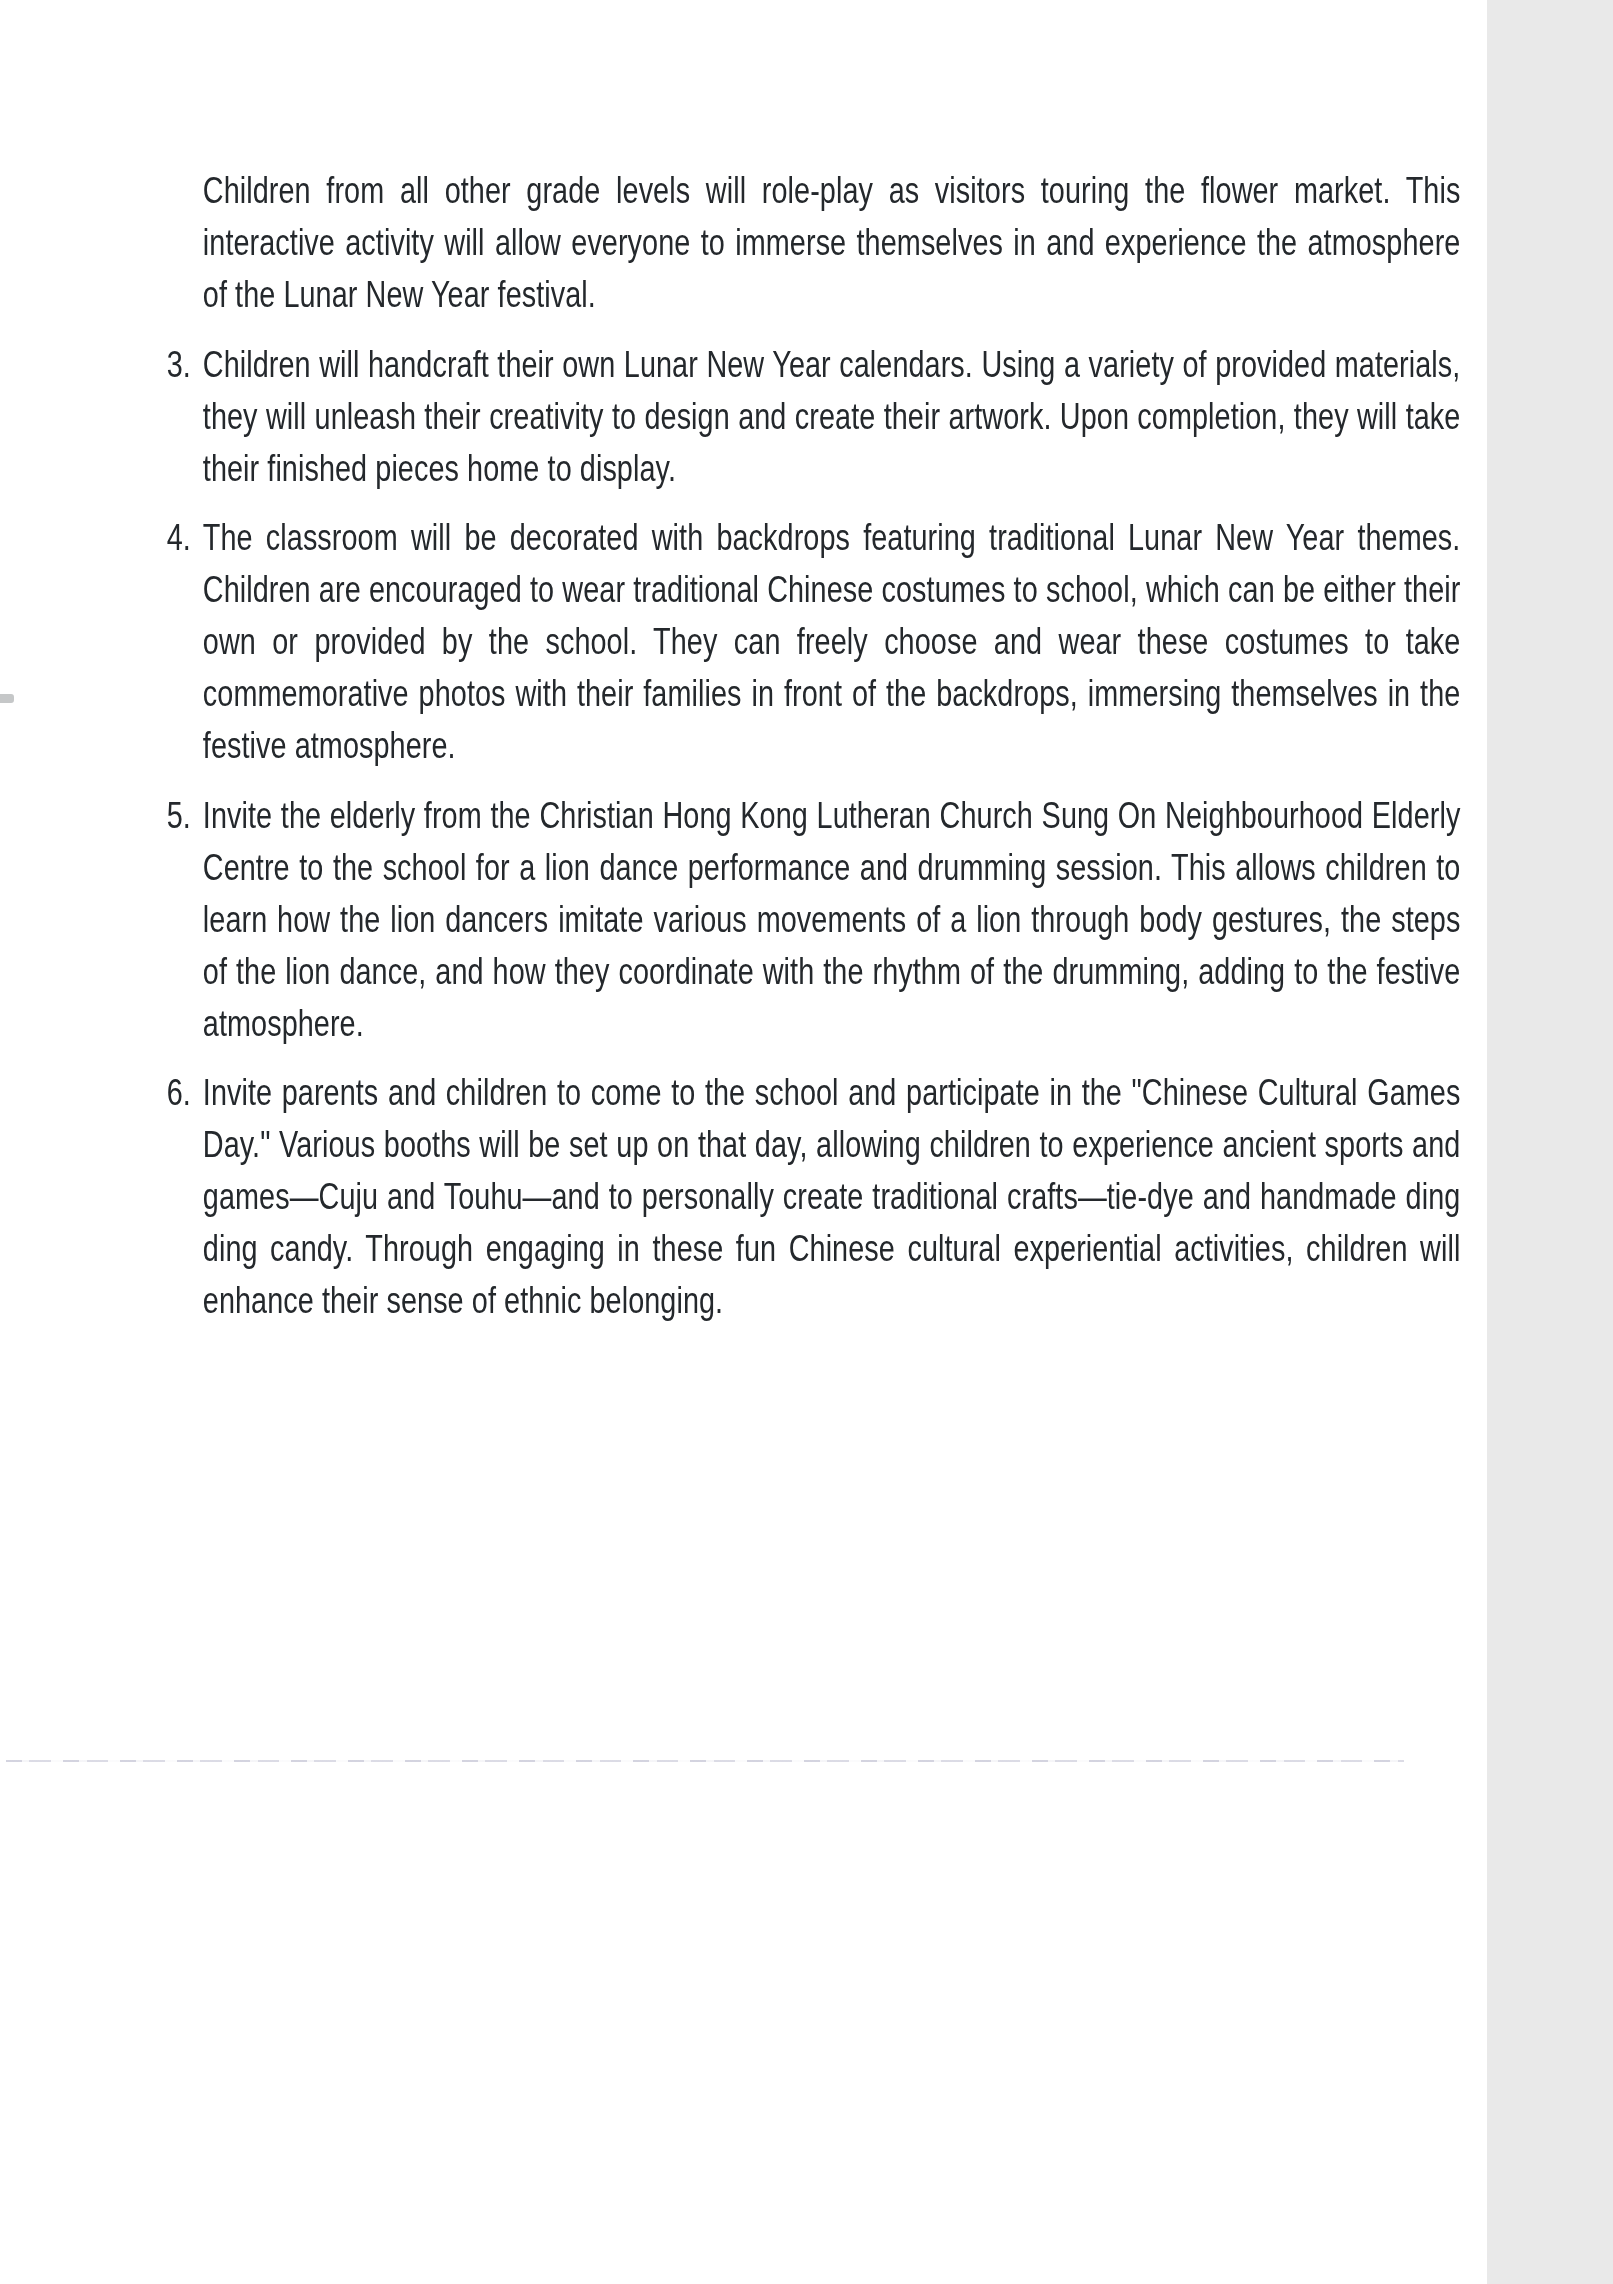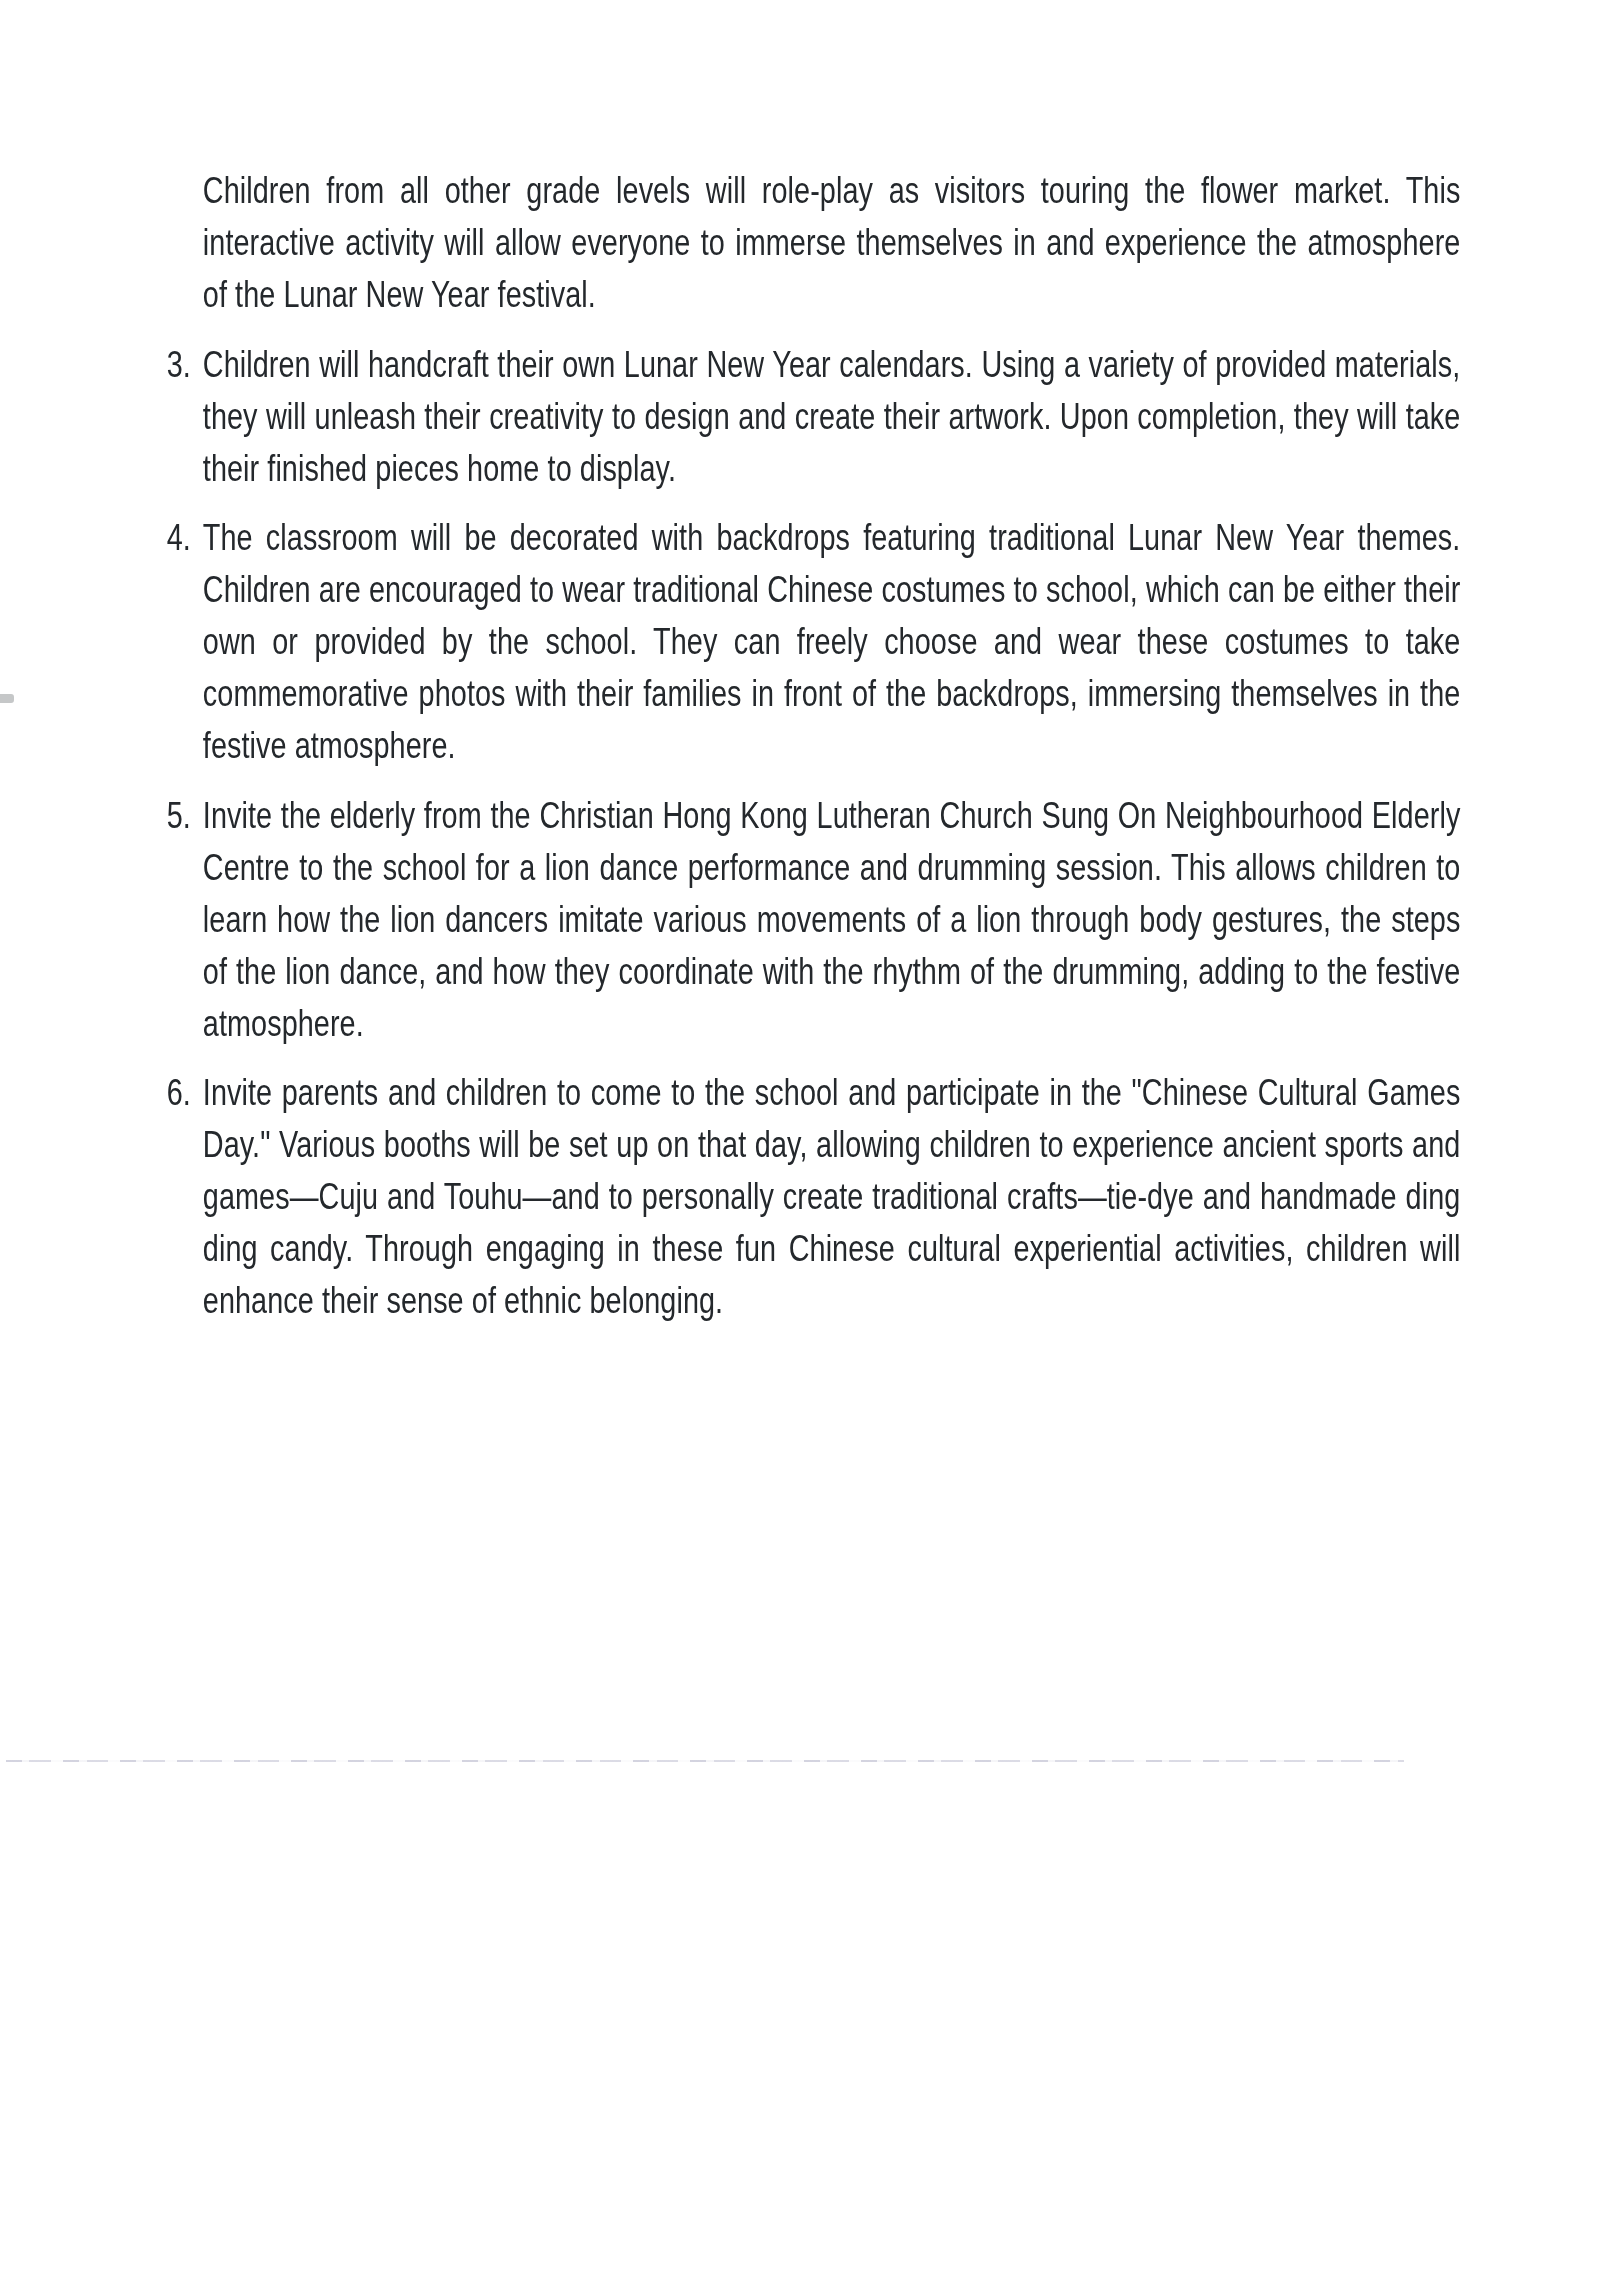--- a/index.html
+++ b/index.html
@@ -2,21 +2,21 @@
 <html><head>
 <meta charset="utf-8">
 <style>
   html, body {
     margin: 0;
     padding: 0;
     background: #e9e9e9;
   }
   .page {
     position: relative;
-    width: 1613px;
+    width: 1487px;
     height: 2285px;
     background: #ffffff;
     overflow: hidden;
     font-family: "Liberation Sans", sans-serif;
     color: #24282c;
   }
   .content {
     position: absolute;
     left: 162px;
     top: 165px;

